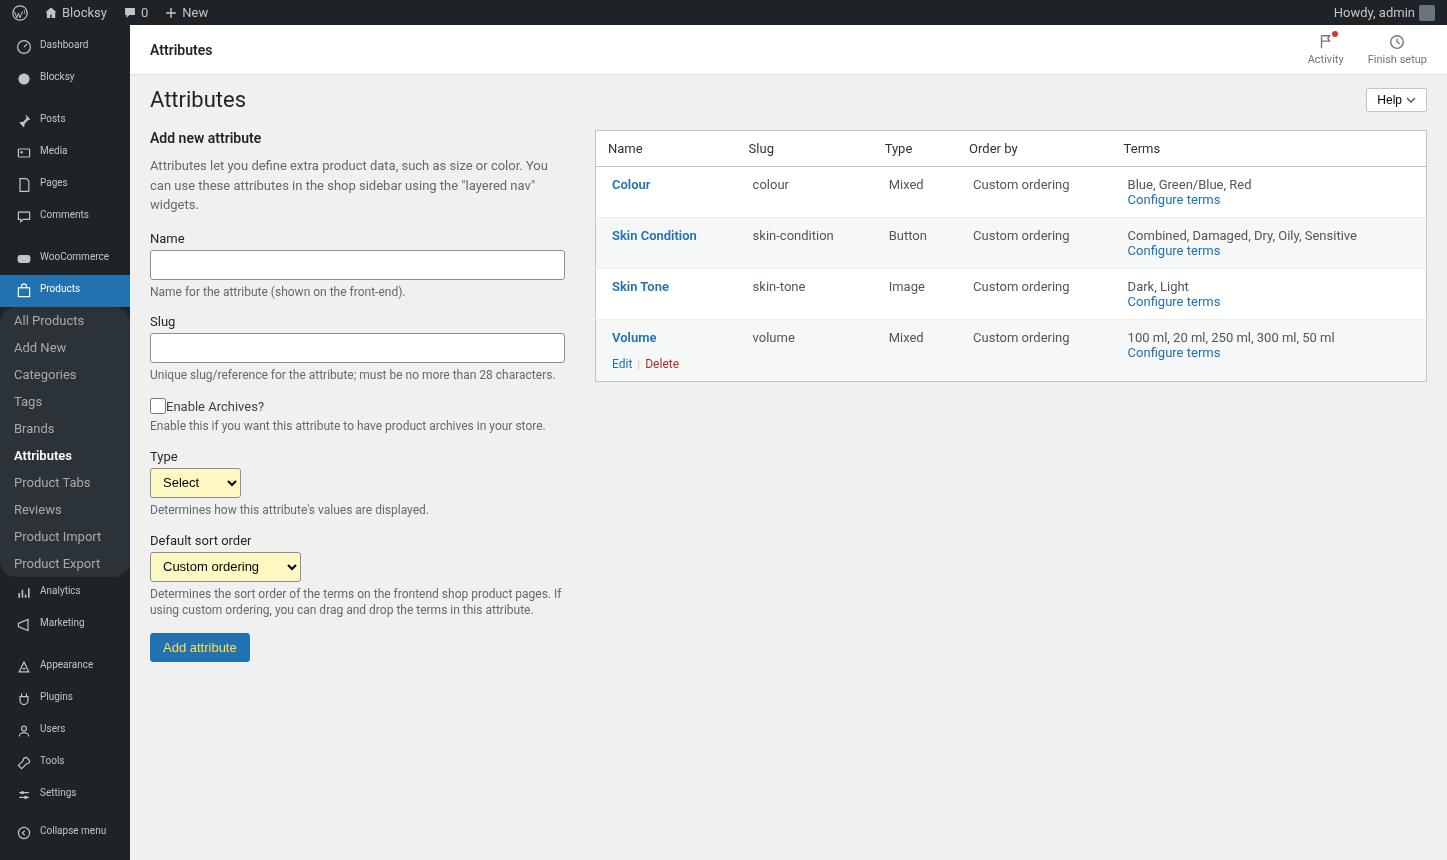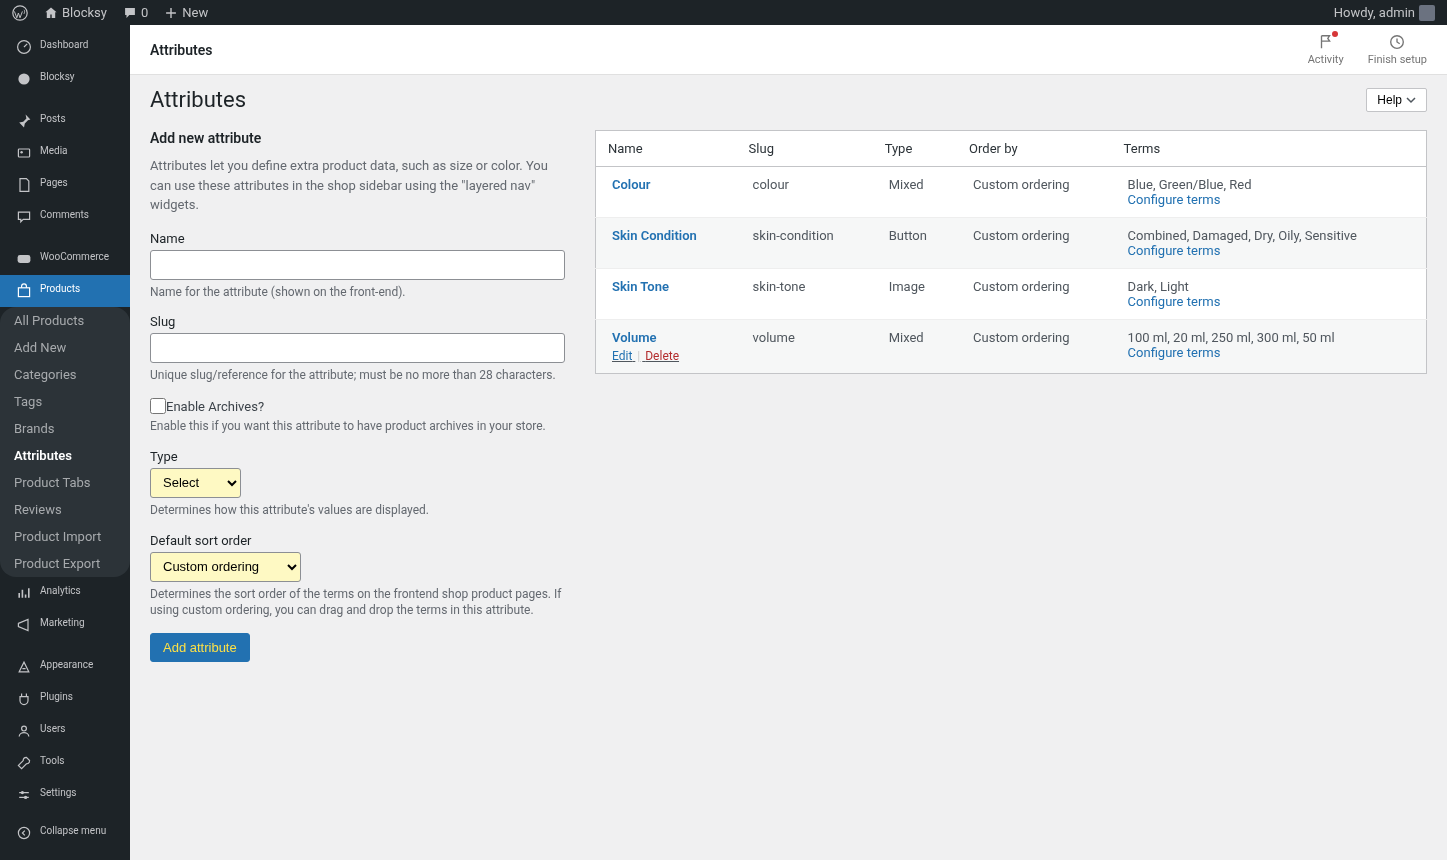--- a/index.html
+++ b/index.html
@@ -51,21 +51,21 @@
 
 .primary-btn { background: #2271b1; color: #fde047; border: 1px solid #2271b1; padding: 6px 12px; border-radius: 3px; font-size: 13px; cursor: pointer; }
 
 table.attr-table { width: 100%; border-collapse: collapse; background: #fff; border: 1px solid #c3c4c7; }
 .attr-table th { text-align: left; padding: 10px 12px; font-weight: 400; color: #2c3338; border-bottom: 1px solid #c3c4c7; font-size: 13px; }
 .attr-table td { padding: 10px 16px; border-bottom: 1px solid #eee; font-size: 13px; vertical-align: top; color: #50575e; }
 .attr-table tr:last-child td { border-bottom: none; }
 .attr-table tr.alt td { background: #f6f7f7; }
 .link-blue { color: #2271b1; cursor: pointer; }
 .link-red { color: #b32d2e; cursor: pointer; }
-.row-actions { font-size: 12px; margin-top: 4px; text-decoration: underline; }
+.row-actions { font-size: 12px; margin-top: 12px; }
 .row-actions .sep { color: #ccc; padding: 0 2px; }
 .terms-list { color: #50575e; }
 
 svg { display: block; }
 </style>
 </head>
 <body>
 
 <div class="topbar">
   <div class="topbar-left">

